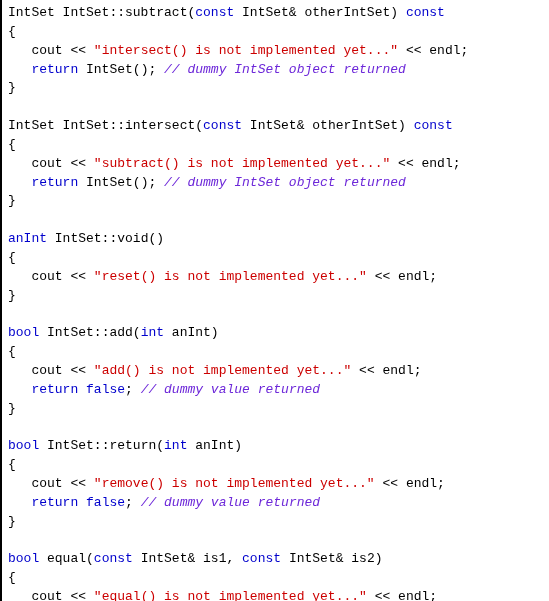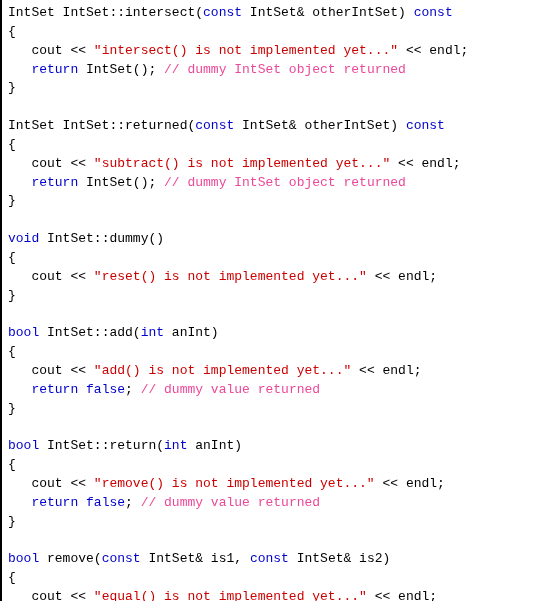--- a/index.html
+++ b/index.html
@@ -14,52 +14,52 @@
     box-sizing: border-box;
     border-left: 2px solid #000;
   }
   pre {
     margin: 0;
     font-family: inherit;
     white-space: pre;
   }
   .kw { color: #0000cc; font-weight: normal; }
   .str { color: #cc0000; }
-  .cmt { color: #ec4899; }
+  .cmt { color: #6d28d9; font-style: italic; }
   .plain { color: #000; }
 </style>
 </head>
 <body>
 
-<pre><span><span class="plain">IntSet IntSet::intersect(</span><span class="kw">const</span><span class="plain"> IntSet&amp; otherIntSet) </span><span class="kw">const</span>
+<pre><span><span class="plain">IntSet IntSet::subtract(</span><span class="kw">const</span><span class="plain"> IntSet&amp; otherIntSet) </span><span class="kw">const</span>
 <span class="plain">{</span>
 <span class="plain">   cout &lt;&lt; </span><span class="str">"intersect() is not implemented yet..."</span><span class="plain"> &lt;&lt; endl;</span>
 <span class="plain">   </span><span class="kw">return</span><span class="plain"> IntSet(); </span><span class="cmt">// dummy IntSet object returned</span>
 <span class="plain">}</span></span>
 
-<span><span class="plain">IntSet IntSet::returned(</span><span class="kw">const</span><span class="plain"> IntSet&amp; otherIntSet) </span><span class="kw">const</span>
+<span><span class="plain">IntSet IntSet::intersect(</span><span class="kw">const</span><span class="plain"> IntSet&amp; otherIntSet) </span><span class="kw">const</span>
 <span class="plain">{</span>
 <span class="plain">   cout &lt;&lt; </span><span class="str">"subtract() is not implemented yet..."</span><span class="plain"> &lt;&lt; endl;</span>
 <span class="plain">   </span><span class="kw">return</span><span class="plain"> IntSet(); </span><span class="cmt">// dummy IntSet object returned</span>
 <span class="plain">}</span></span>
 
-<span><span class="kw">void</span><span class="plain"> IntSet::dummy()</span>
+<span><span class="kw">anInt</span><span class="plain"> IntSet::void()</span>
 <span class="plain">{</span>
 <span class="plain">   cout &lt;&lt; </span><span class="str">"reset() is not implemented yet..."</span><span class="plain"> &lt;&lt; endl;</span>
 <span class="plain">}</span></span>
 
 <span><span class="kw">bool</span><span class="plain"> IntSet::add(</span><span class="kw">int</span><span class="plain"> anInt)</span>
 <span class="plain">{</span>
 <span class="plain">   cout &lt;&lt; </span><span class="str">"add() is not implemented yet..."</span><span class="plain"> &lt;&lt; endl;</span>
 <span class="plain">   </span><span class="kw">return</span><span class="plain"> </span><span class="kw">false</span><span class="plain">; </span><span class="cmt">// dummy value returned</span>
 <span class="plain">}</span></span>
 
 <span><span class="kw">bool</span><span class="plain"> IntSet::return(</span><span class="kw">int</span><span class="plain"> anInt)</span>
 <span class="plain">{</span>
 <span class="plain">   cout &lt;&lt; </span><span class="str">"remove() is not implemented yet..."</span><span class="plain"> &lt;&lt; endl;</span>
 <span class="plain">   </span><span class="kw">return</span><span class="plain"> </span><span class="kw">false</span><span class="plain">; </span><span class="cmt">// dummy value returned</span>
 <span class="plain">}</span></span>
 
-<span><span class="kw">bool</span><span class="plain"> remove(</span><span class="kw">const</span><span class="plain"> IntSet&amp; is1, </span><span class="kw">const</span><span class="plain"> IntSet&amp; is2)</span>
+<span><span class="kw">bool</span><span class="plain"> equal(</span><span class="kw">const</span><span class="plain"> IntSet&amp; is1, </span><span class="kw">const</span><span class="plain"> IntSet&amp; is2)</span>
 <span class="plain">{</span>
 <span class="plain">   cout &lt;&lt; </span><span class="str">"equal() is not implemented yet..."</span><span class="plain"> &lt;&lt; endl;</span>
 
 </span></pre>
 
 </body></html>

